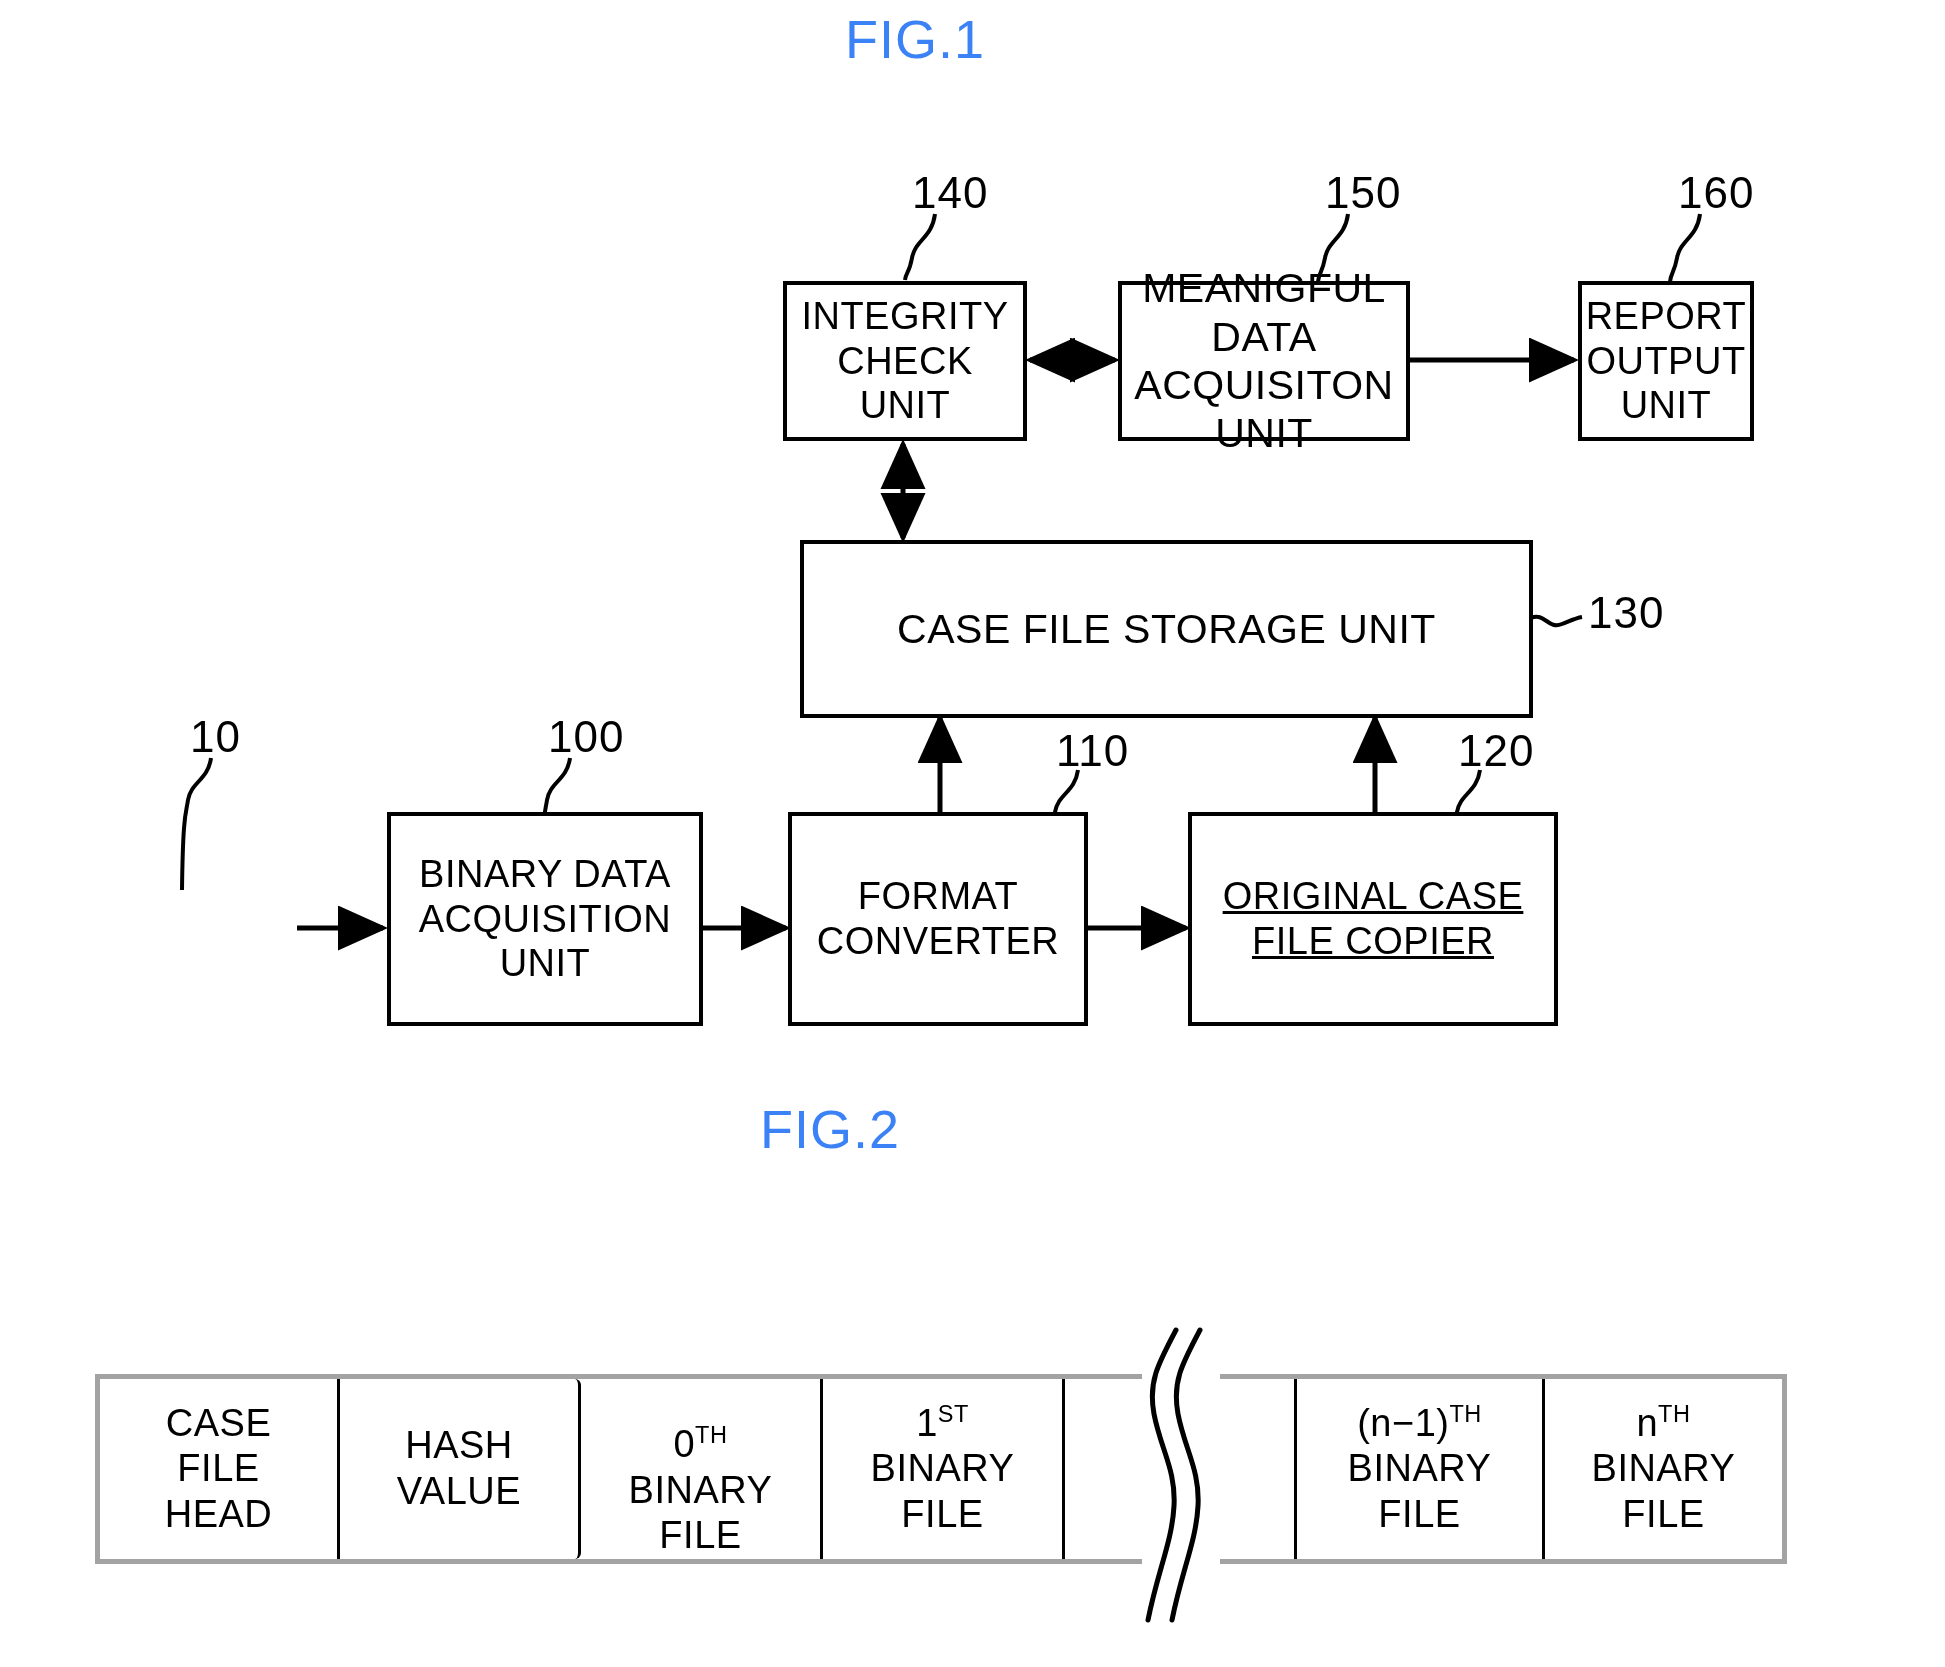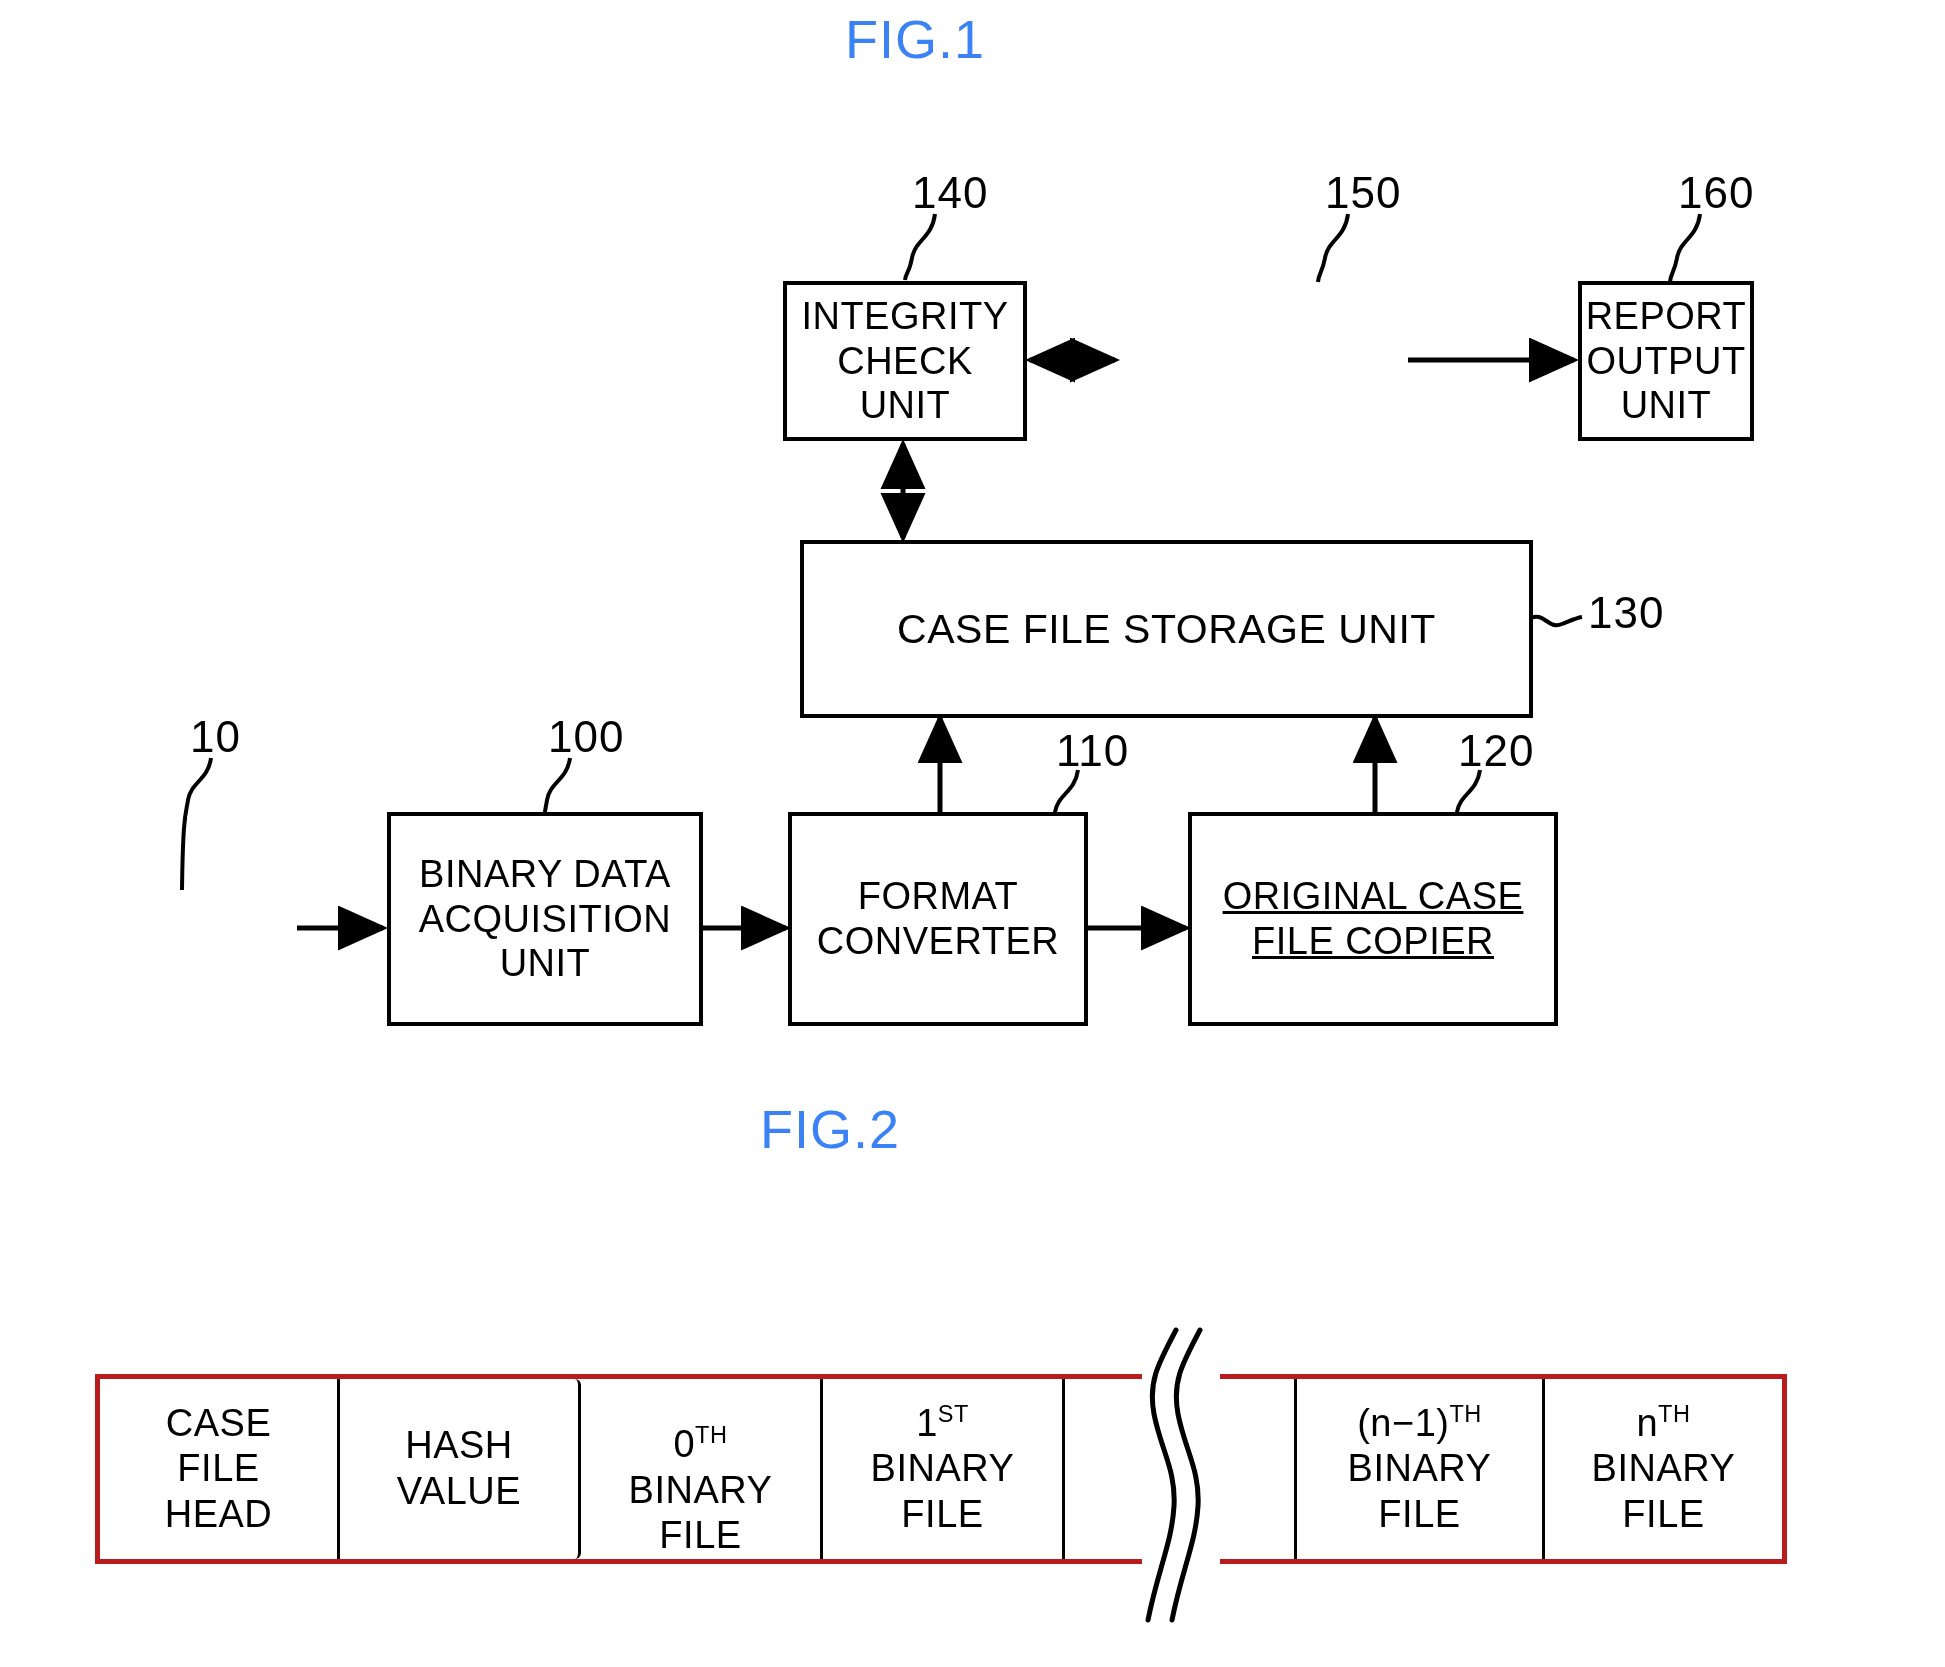--- a/index.html
+++ b/index.html
@@ -68,21 +68,21 @@
     overflow: visible;
   }
 
   
   #fig2-table {
     position: absolute;
     left: 95px;
     top: 1374px;
     width: 1692px;
     height: 190px;
-    border: 5px solid #b91c1c;
+    border: 5px solid #a3a3a3;
     box-sizing: border-box;
     display: flex;
     background: #fff;
   }
   #fig2-table .cell {
     border-right: 3px solid #000;
     box-sizing: border-box;
     display: flex;
     align-items: center;
     justify-content: center;
@@ -162,20 +162,24 @@
   <div class="ref-num" style="left:548px; top:712px;">100</div>
   <div class="ref-num" style="left:1056px; top:726px;">110</div>
   <div class="ref-num" style="left:1458px; top:726px;">120</div>
 
   <div class="box" style="left:783px; top:281px; width:244px; height:160px;">
     <span class="box-label">INTEGRITY
 CHECK
 UNIT</span>
   </div>
 
+  <div class="box wide" style="left:1118px; top:281px; width:292px; height:160px;">
+    <span class="box-label">MEANIGFUL DATA
+ACQUISITON UNIT</span>
+  </div>
 
   <div class="box" style="left:1578px; top:281px; width:176px; height:160px;">
     <span class="box-label">REPORT
 OUTPUT
 UNIT</span>
   </div>
 
   <div class="box wide" style="left:800px; top:540px; width:733px; height:178px;">
     <span class="box-label">CASE FILE STORAGE UNIT</span>
   </div>

